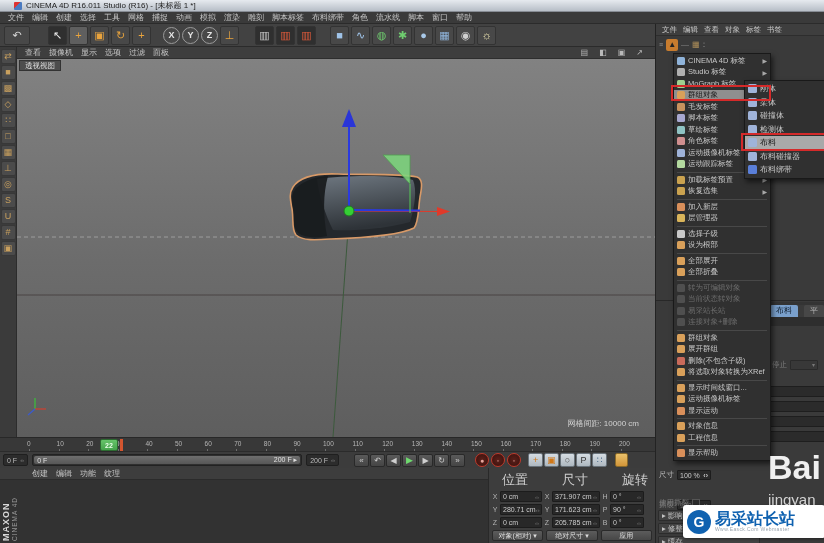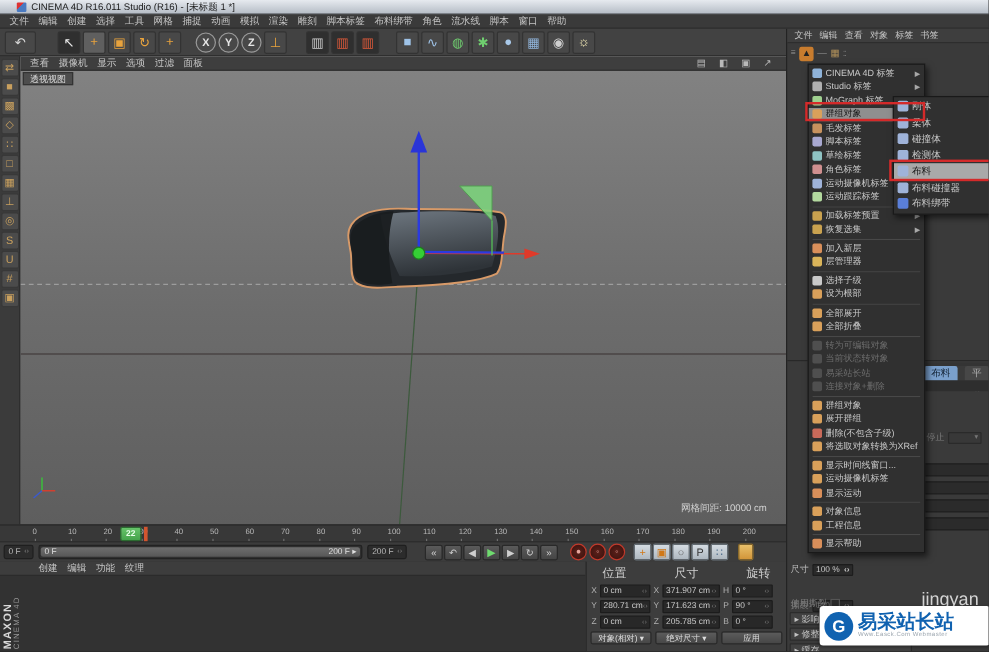--- a/index.html
+++ b/index.html
@@ -88,21 +88,21 @@
 .keybtn{width:15px;height:14px;background:linear-gradient(#d5dce2,#aeb8c0);border:1px solid #68727a;border-radius:2px;font-size:9px;display:flex;align-items:center;justify-content:center;margin-left:1px;flex:none}
 .orangebtn{width:13px;height:14px;background:linear-gradient(#e9c16b,#d29539);border:1px solid #8a6a2a;border-radius:2px;margin-left:8px;flex:none}
 
 .mats{position:absolute;left:0;top:468px;width:488px;height:75px;background:#323232}
 .matmenus{height:12px;background:#3d3d3d;border-bottom:1px solid #2b2b2b;display:flex;align-items:center;padding-left:28px;font-size:8px;color:#c6c6c6}
 .matmenus span{padding:0 4px}
 .brand{position:absolute;left:1px;top:473px;height:68px;display:flex;gap:0;z-index:2}
 .brand span{writing-mode:vertical-rl;transform:rotate(180deg);font-size:9px;font-weight:bold;color:#d8d8d8;letter-spacing:1px}
 .brand span.sub{font-size:6.5px;color:#979797;font-weight:normal}
 .coords{position:absolute;left:488px;top:468px;width:167px;height:75px;background:#3d3d3d;border-left:1px solid #292929;padding:2px 3px;font-size:7px}
-.chead{display:flex;font-size:10px;color:#cfcfcf;margin:1px 0 2px 0}
+.chead{display:flex;font-size:13px;color:#cfcfcf;margin:1px 0 2px 0}
 .chead span:nth-child(1){width:56px;padding-left:10px}
 .chead span:nth-child(2){width:60px;padding-left:14px}
 .chead span:nth-child(3){padding-left:14px}
 .crow{display:flex;align-items:center;gap:2px;margin-bottom:2px;color:#b3b3b3}
 .clab{width:6px;text-align:center;flex:none}
 .cfield{background:#282828;border:1px solid #1c1c1c;border-radius:1px;color:#cccccc;height:11px;display:flex;align-items:center;justify-content:space-between;padding:0 2px;flex:none;white-space:nowrap;overflow:hidden}
 .cfield b{color:#777;font-size:6px;font-weight:normal}
 .cfoot{display:flex;gap:3px;margin-top:2px}
 .cbtn{height:11px;background:linear-gradient(#5c5c5c,#474747);border:1px solid #2a2a2a;border-radius:2px;color:#ddd;font-size:7px;display:flex;align-items:center;justify-content:center;gap:2px;padding:0 4px;white-space:nowrap}
 </style>
@@ -462,20 +462,21 @@
         </div>
         <div class="si">
           <span class="ic" style="background: rgb(90, 127, 217);"></span>
           <span class="lb">布料绑带</span>
         </div>
       </div>
 
     <div class="redbox" style="left:15px;top:61px;width:100px;height:16px"></div>
     <div class="redbox" style="left:85px;top:109px;width:88px;height:18px"></div>
 
+    <div class="wm-bai">Bai</div>
     <div class="wm-jing">jingyan</div>
     <div class="banner">
       <span class="blogo">G</span>
       <span class="bcol">
         <span class="btext">易采站长站</span>
         <span class="bsub">Www.Easck.Com Webmaster</span>
       </span>
     </div>
   </div>
 

